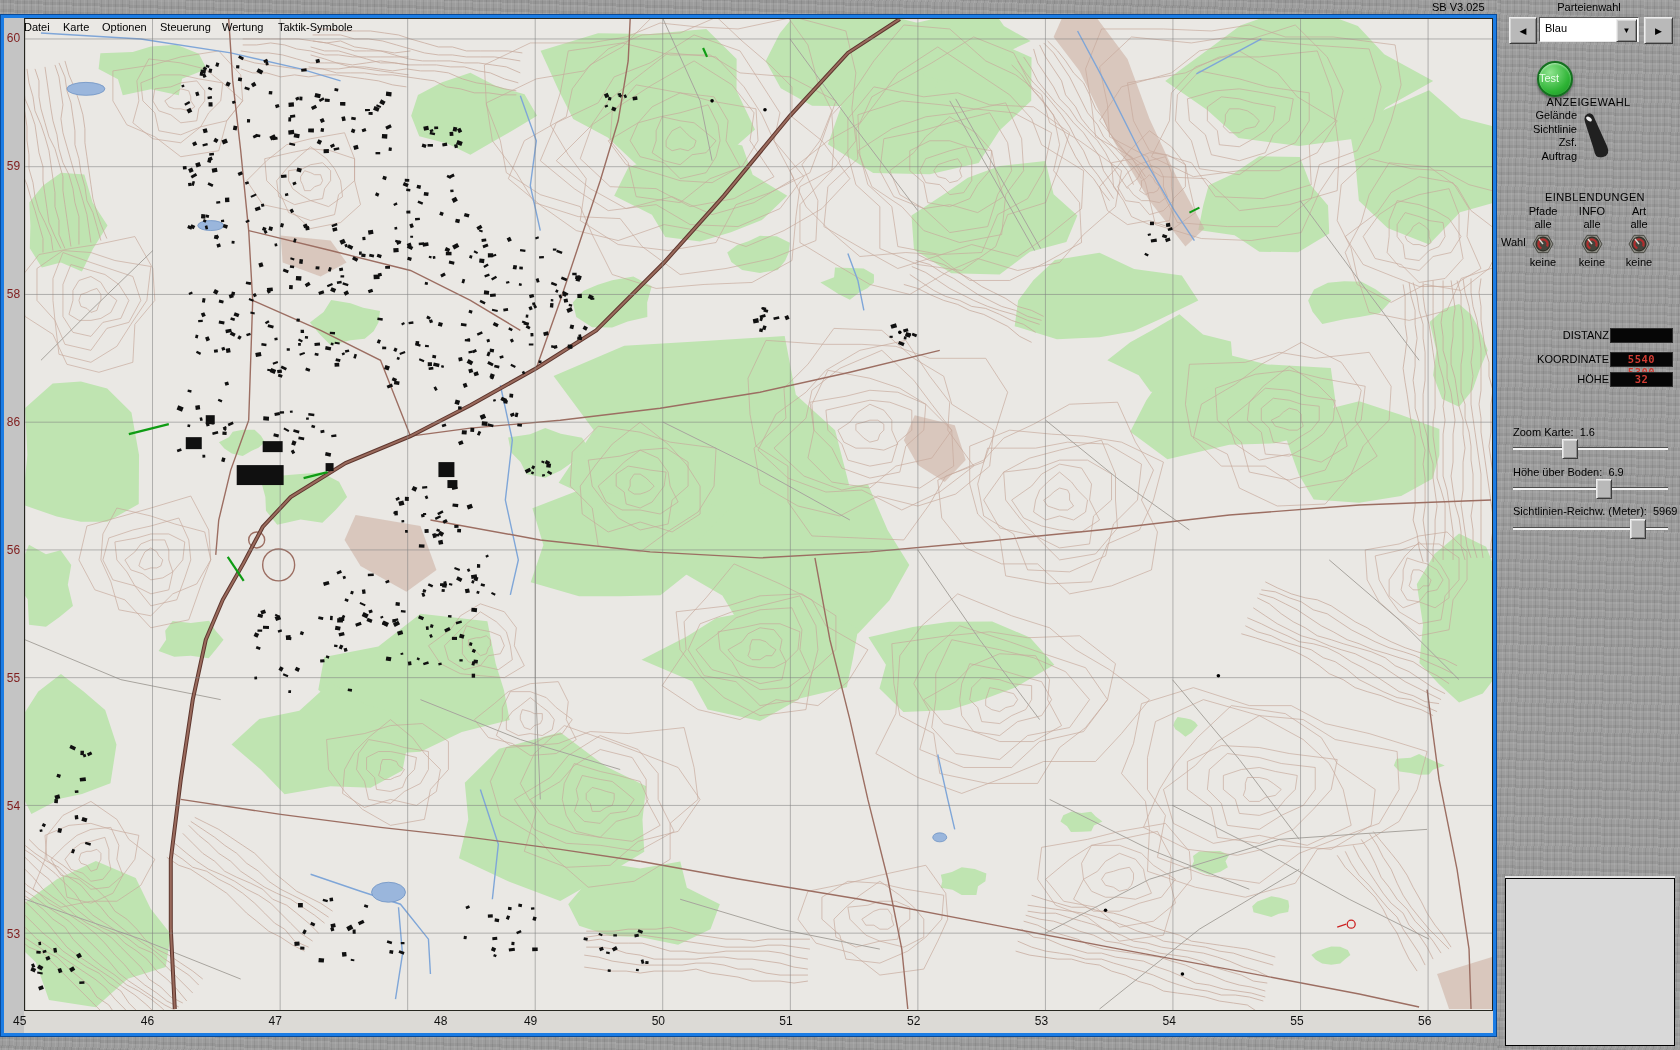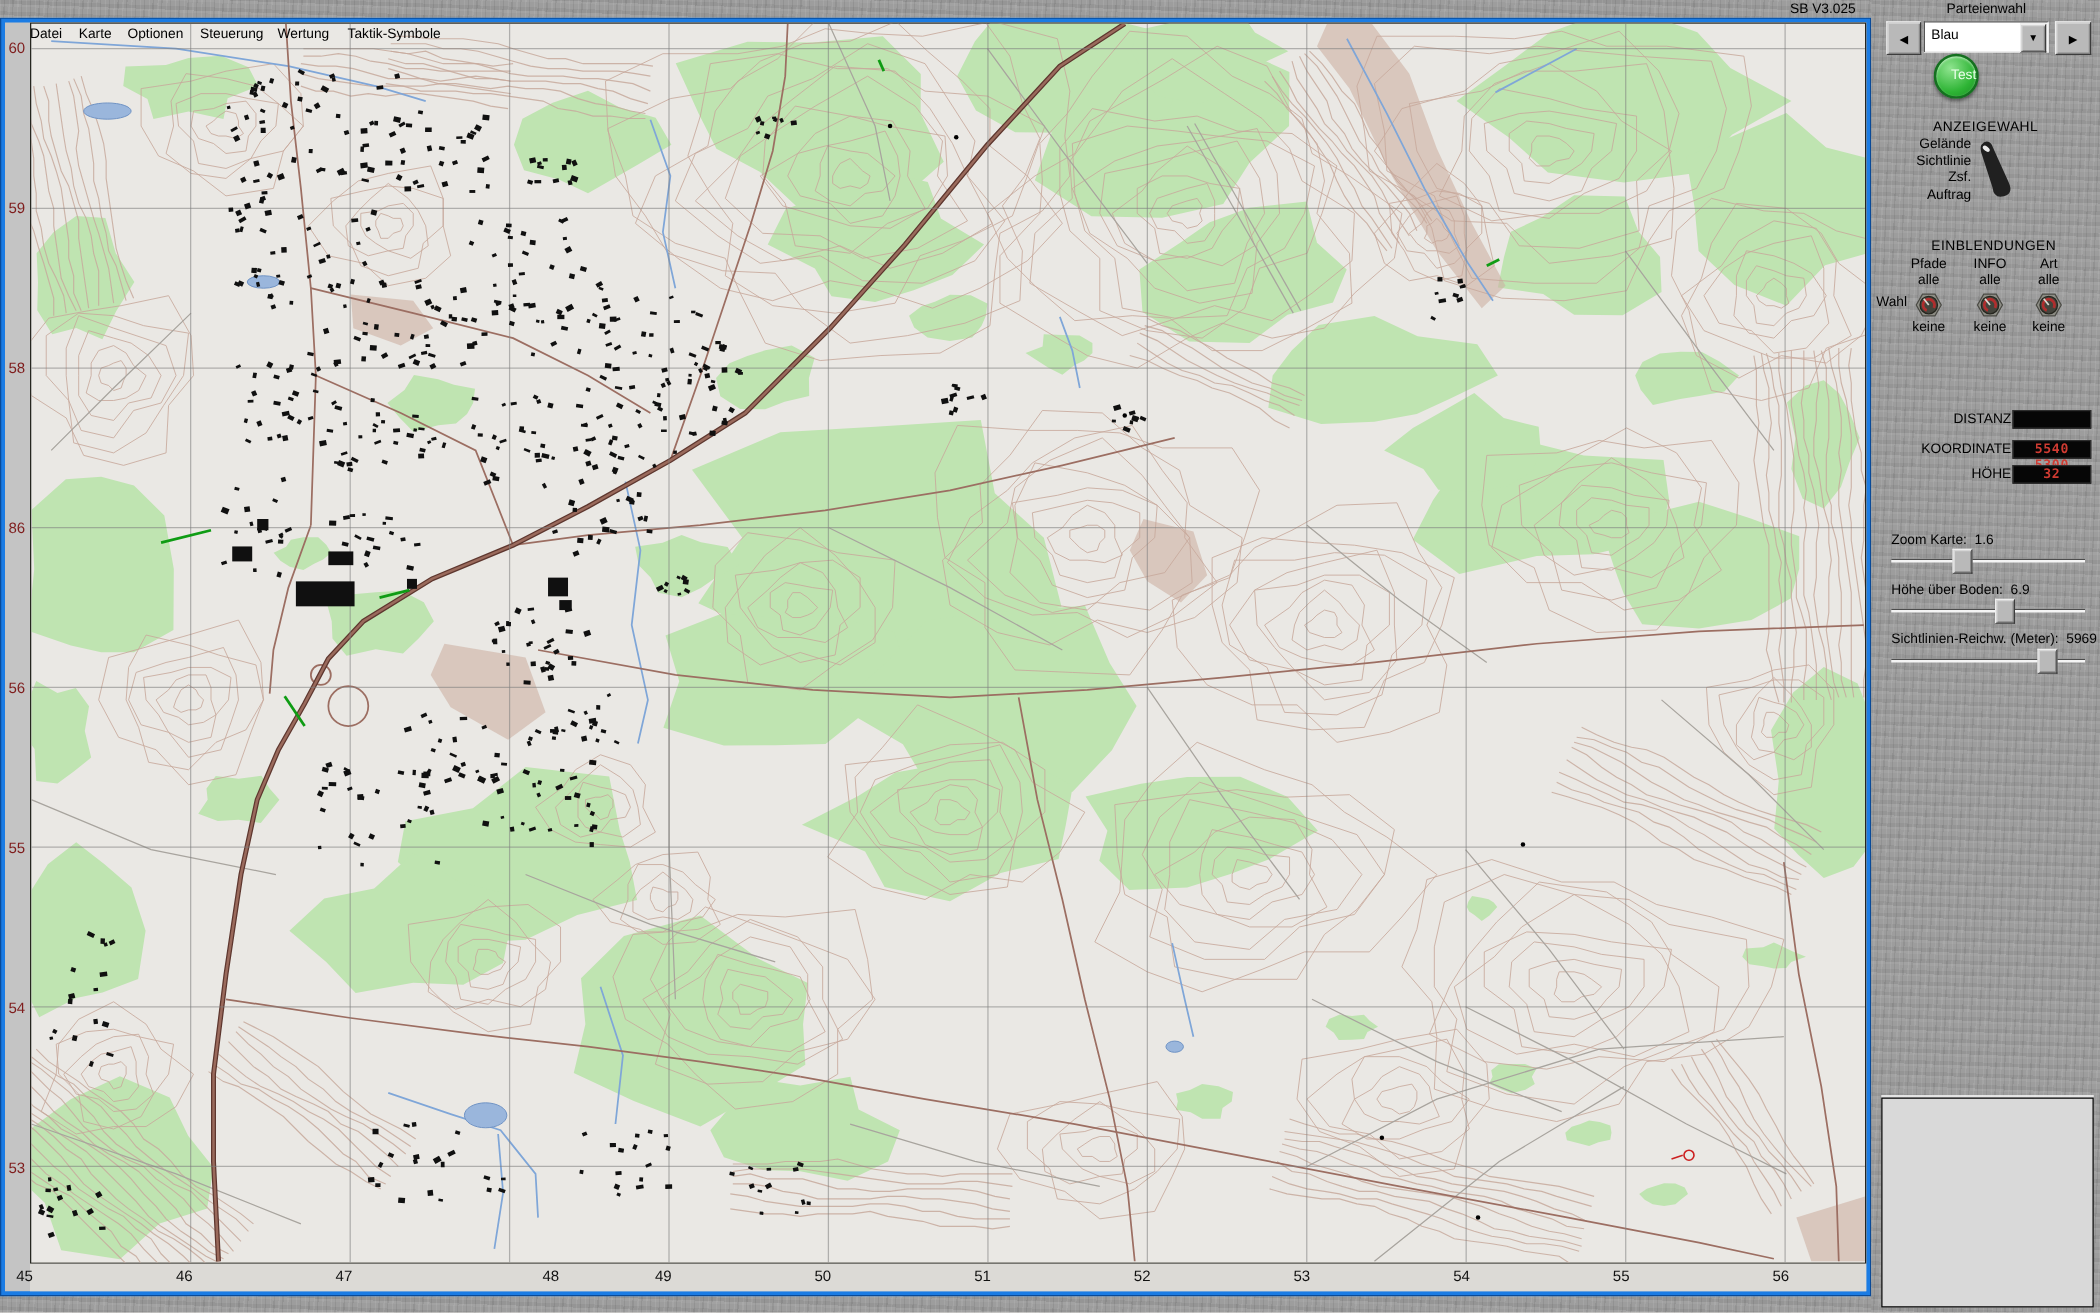--- a/index.html
+++ b/index.html
@@ -32,24 +32,24 @@
   .btn3d{background:#b9b9b9;border:1px solid;border-color:#eee #3c3c3c #3c3c3c #eee;
          box-shadow:inset 1px 1px 0 #d6d6d6, inset -1px -1px 0 #8a8a8a;
          display:flex;align-items:center;justify-content:center;cursor:pointer;}
   #party-label{position:absolute;left:40px;top:1px;width:104px;text-align:center;}
   #party-prev{position:absolute;left:12px;top:17px;width:26px;height:25px;font-size:9px;}
   #party-next{position:absolute;left:147px;top:17px;width:27px;height:25px;font-size:9px;}
   #party-select{position:absolute;left:42px;top:17px;width:100px;height:25px;background:#fff;
         border:1px solid;border-color:#555 #e8e8e8 #e8e8e8 #555;box-sizing:border-box;}
   #party-value{position:absolute;left:5px;top:4px;}
   #party-drop{position:absolute;right:1px;top:1px;width:19px;height:21px;font-size:8px;}
-  #test-button{position:absolute;left:40px;top:43px;width:32px;height:32px;border-radius:50%;
+  #test-button{position:absolute;left:40px;top:61px;width:32px;height:32px;border-radius:50%;
         background:radial-gradient(circle at 35% 30%, #8fe48f, #2eb435 62%, #1a8c23);
         border:2px solid #157020;box-shadow:0 2px 3px rgba(0,0,0,.45), inset 0 1px 2px rgba(255,255,255,.6);
-        color:#eaffea;text-align:right;line-height:31px;cursor:pointer;margin-left:10px;}
+        color:#eaffea;text-align:left;line-height:31px;cursor:pointer;}
   #anz-title{position:absolute;left:0;top:96px;width:183px;text-align:center;letter-spacing:.4px;}
   #anz-options{position:absolute;left:8px;top:109px;width:72px;text-align:right;line-height:13.6px;}
   #anz-options div{cursor:pointer;}
   #anz-lever{position:absolute;left:80px;top:110px;}
   #einb-title{position:absolute;left:0;top:191px;width:196px;text-align:center;letter-spacing:.4px;}
   .einb-col{position:absolute;top:205px;width:48px;text-align:center;line-height:12.5px;}
   .einb-col .knob{margin:2px auto 0 auto;width:24px;height:24px;cursor:pointer;}
   #wahl-label{position:absolute;left:4px;top:236px;}
   .readout-row{position:absolute;left:0;width:183px;height:16px;}
   .readout-label{position:absolute;right:71px;top:1px;}

